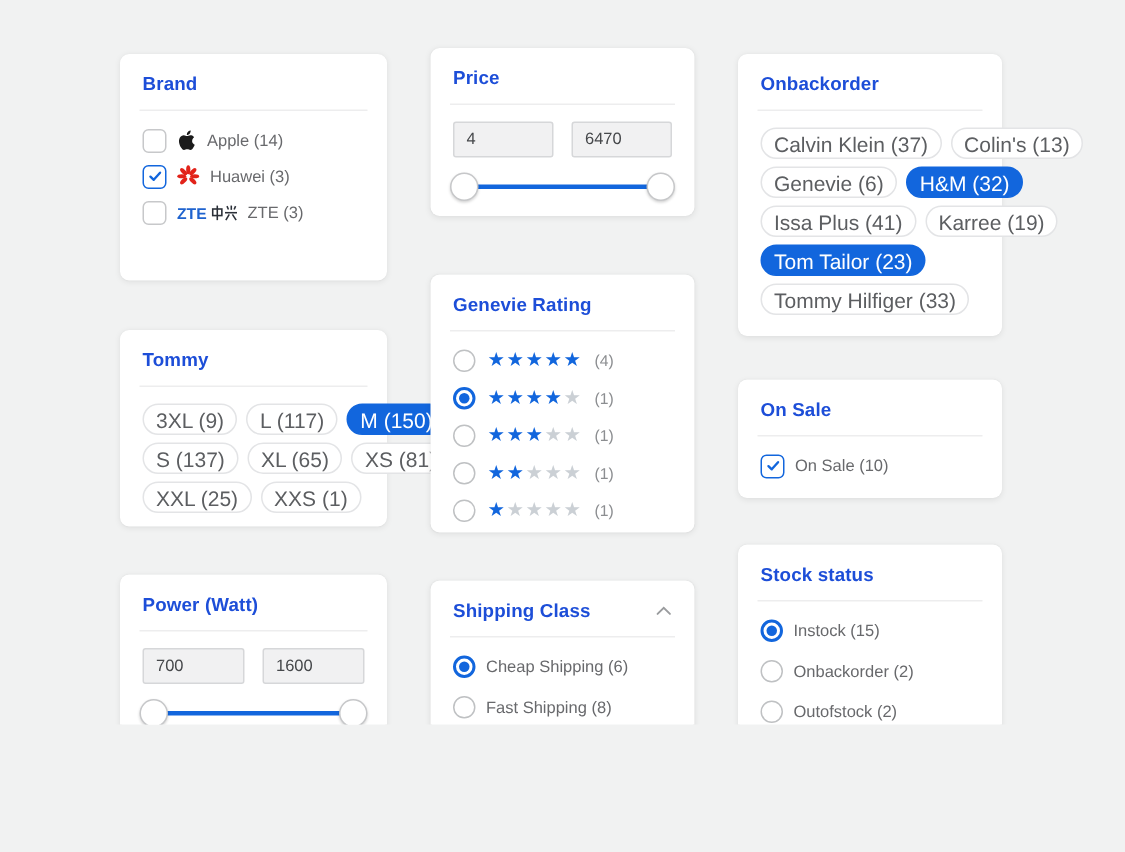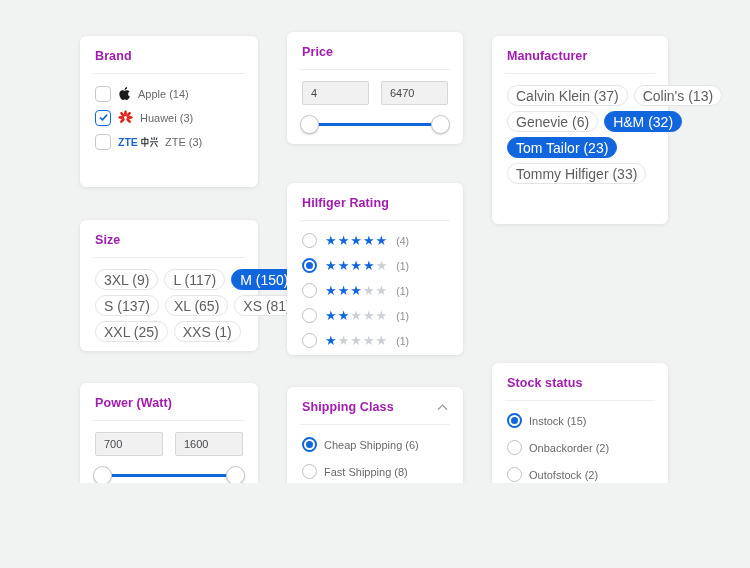--- a/index.html
+++ b/index.html
@@ -9,21 +9,21 @@
     background:#f1f2f2;
     position:relative;
     overflow:hidden;
   }
   .clip-area { position:absolute; left:0; top:0; width:750px; height:483px; overflow:hidden; }
   .card {
     position:absolute; background:#ffffff; border-radius:6px;
     box-shadow:0 1px 4px rgba(0,0,0,.08), 0 0 1px rgba(0,0,0,.04);
     padding:13px 15px;
   }
-  .card-title { font-size:12.5px; font-weight:700; color:#a21caf; letter-spacing:.1px; }
+  .card-title { font-size:12.5px; font-weight:700; color:#1d4ed8; letter-spacing:.1px; }
   .hdr { display:flex; justify-content:space-between; align-items:center; }
   .divider { height:1px; background:#ededee; margin:10px -2px 11px -2px; }
 
   
   .opt-row { display:flex; align-items:center; gap:7px; height:17px; margin-bottom:7px; cursor:pointer; }
   .opt-label { font-size:11px; color:#68696c; white-space:nowrap; }
   .cbox {
     width:16px; height:16px; flex:0 0 16px; border:1px solid #c7c8ca; border-radius:4px;
     background:#fff; display:flex; align-items:center; justify-content:center;
   }
@@ -164,59 +164,63 @@
       <input type="text" value="6470" style="">
     </div>
     <div class="slider">
       <div class="track"></div>
       <div class="handle left"></div>
       <div class="handle right"></div>
     </div>
   </div>
 
   <div class="card" id="card-manufacturer">
-    <div class="card-title">Manufacturer</div>
+    <div class="card-title">Onbackorder</div>
     <div class="divider"></div>
     <div class="pill-row">
       <span class="pill">Calvin Klein (37)</span>
       <span class="pill">Colin's (13)</span>
     </div>
     <div class="pill-row">
       <span class="pill">Genevie (6)</span>
       <span class="pill selected">H&amp;M (32)</span>
     </div>
     <div class="pill-row">
+      <span class="pill">Issa Plus (41)</span>
+      <span class="pill">Karree (19)</span>
+    </div>
+    <div class="pill-row">
       <span class="pill selected">Tom Tailor (23)</span>
     </div>
     <div class="pill-row">
       <span class="pill">Tommy Hilfiger (33)</span>
     </div>
   </div>
 
   <div class="card" id="card-size">
-    <div class="card-title">Size</div>
+    <div class="card-title">Tommy</div>
     <div class="divider"></div>
     <div class="pill-row">
       <span class="pill">3XL (9)</span>
       <span class="pill">L (117)</span>
       <span class="pill selected">M (150)</span>
     </div>
     <div class="pill-row">
       <span class="pill">S (137)</span>
       <span class="pill">XL (65)</span>
       <span class="pill">XS (81)</span>
     </div>
     <div class="pill-row">
       <span class="pill">XXL (25)</span>
       <span class="pill">XXS (1)</span>
     </div>
   </div>
 
   <div class="card" id="card-rating">
-    <div class="card-title">Hilfiger Rating</div>
+    <div class="card-title">Genevie Rating</div>
     <div class="divider"></div>
 
     <div class="rating-row">
       <span class="radio"></span>
       <span class="stars"><span class="fill">★★★★★</span><span class="empty"></span></span>
       <span class="count">(4)</span>
     </div>
     <div class="rating-row">
       <span class="radio sel"></span>
       <span class="stars"><span class="fill">★★★★</span><span class="empty">★</span></span>
@@ -232,20 +236,32 @@
       <span class="stars"><span class="fill">★★</span><span class="empty">★★★</span></span>
       <span class="count">(1)</span>
     </div>
     <div class="rating-row">
       <span class="radio"></span>
       <span class="stars"><span class="fill">★</span><span class="empty">★★★★</span></span>
       <span class="count">(1)</span>
     </div>
   </div>
 
+  <div class="card" id="card-onsale">
+    <div class="card-title">On Sale</div>
+    <div class="divider"></div>
+    <div class="opt-row">
+      <span class="cbox checked">
+        <svg width="11" height="11" viewBox="0 0 12 12">
+            <path d="M2.5 6.3 L4.9 8.6 L9.5 3.4" stroke="#1266dd" stroke-width="1.7" fill="none" stroke-linecap="round" stroke-linejoin="round"></path>
+          </svg>
+      </span>
+      <span class="opt-label">On Sale (10)</span>
+    </div>
+  </div>
 
   <div class="card" id="card-power">
     <div class="card-title">Power (Watt)</div>
     <div class="divider"></div>
     <div class="range-inputs">
       <input type="text" value="700" style="">
       <input type="text" value="1600" style="">
     </div>
     <div class="slider">
       <div class="track"></div>

